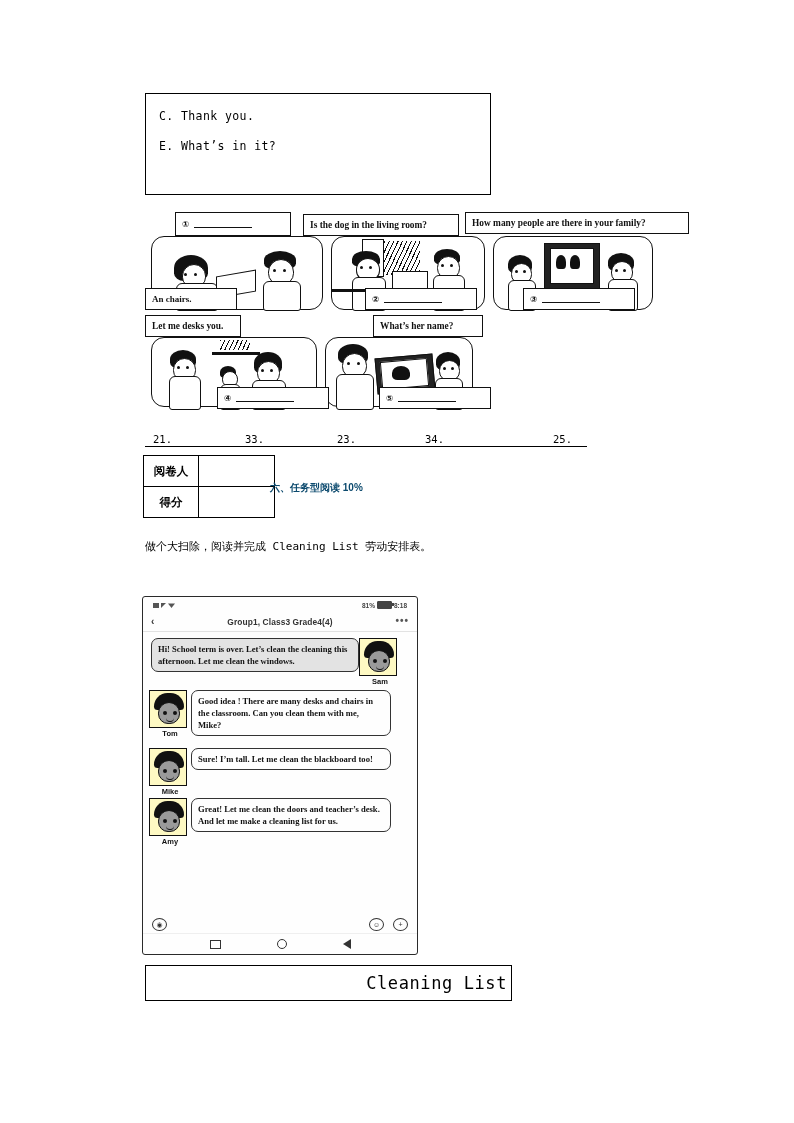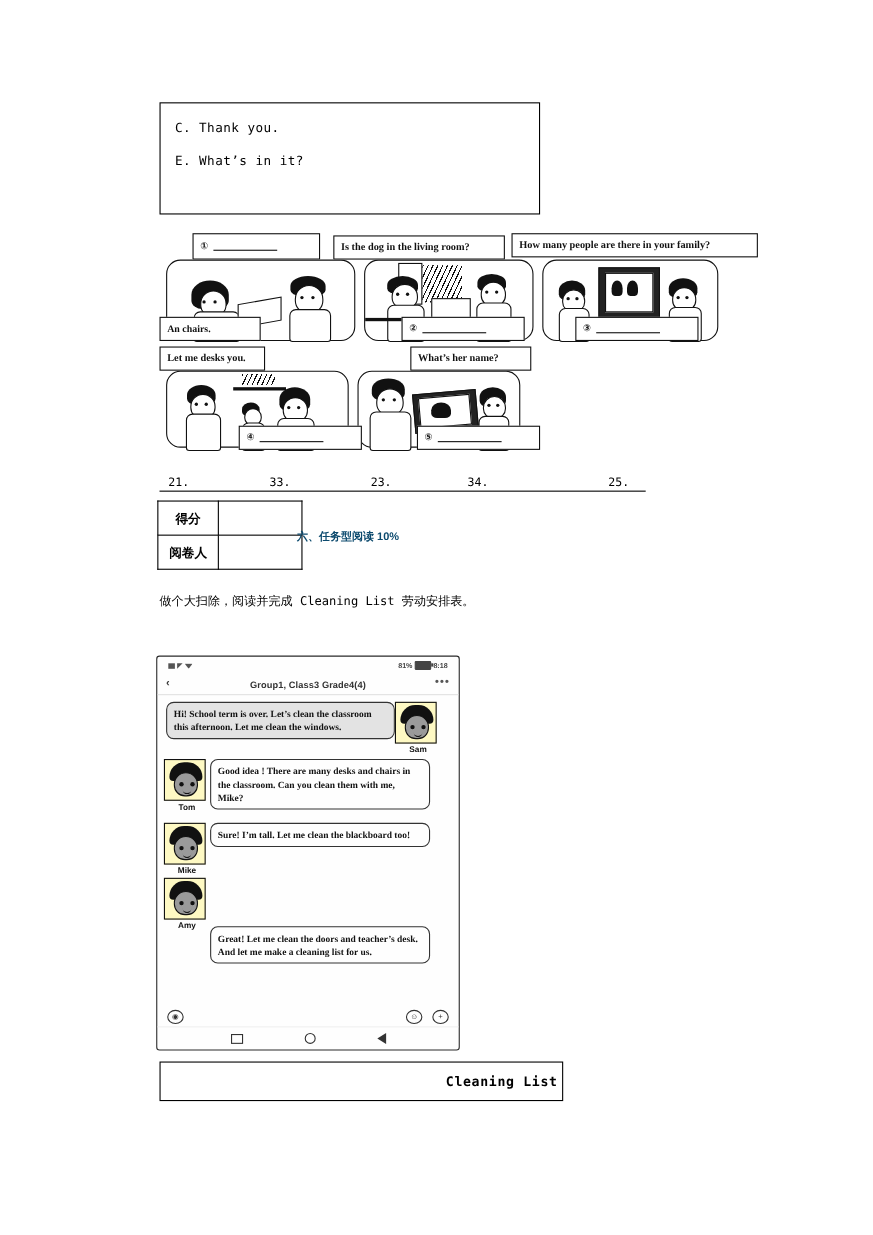--- a/index.html
+++ b/index.html
@@ -165,21 +165,21 @@
   .balloon{
     position:relative;border:1.2px solid #333;border-radius:7px;
     padding:4px 6px;box-sizing:border-box;
     font-family:"Liberation Serif",serif;
     font-size:8.6px;line-height:12px;font-weight:700;color:#111;
   }
   .balloon.grey{background:#e3e3e3;}
   .bal-sam{width:208px;margin-left:2px;}
   .bal-tom{width:200px;margin-left:4px;}
   .bal-mike{width:200px;margin-left:4px;}
-  .bal-amy{width:200px;margin-left:4px;margin-top:44px;}
+  .bal-amy{width:200px;margin-left:4px;}
   .msg-sam{margin-bottom:14px;}
   .msg-tom{margin-bottom:12px;}
   .msg-mike{margin-bottom:12px;}
   .inputbar{
     position:absolute;left:0;bottom:20px;width:100%;height:20px;
     display:flex;align-items:center;justify-content:space-between;
     padding:0 9px;box-sizing:border-box;
   }
   .ibtn{
     width:13px;height:11px;border:1.2px solid #333;border-radius:50%;
@@ -198,21 +198,21 @@
 
   
   .cleaning-box{
     position:absolute;left:145px;top:965px;width:367px;height:36px;
     border:1.3px solid #000;box-sizing:border-box;
     display:flex;align-items:center;justify-content:flex-end;
     padding-right:4px;
   }
   .cleaning-box span{
     font-family:"DejaVu Sans Mono","Liberation Mono",monospace;
-    font-size:12px;font-weight:700;letter-spacing:.6px;
+    font-size:17px;font-weight:400;letter-spacing:.6px;
   }
 </style>
 </head>
 <body>
 
 <div class="page">
 
   <div class="options-box">
     <div class="opt-line">C. Thank you.</div>
     <div class="opt-line">E. What’s in it?</div>
@@ -370,25 +370,25 @@
     <span class="a21">21.</span>
     <span class="a22">33.</span>
     <span class="a23">23.</span>
     <span class="a24">34.</span>
     <span class="a25">25.</span>
   </div>
 
   <table class="score-table">
     <tbody>
         <tr>
-      <td class="lbl">得分</td>
+      <td class="lbl">阅卷人</td>
       <td class="val"></td>
     </tr>
     <tr>
-      <td class="lbl">阅卷人</td>
+      <td class="lbl">得分</td>
       <td class="val"></td>
     </tr>
   </tbody>
     </table>
 
   <div class="section-head">六、任务型阅读 10%</div>
 
   <div class="intro">
     <div>做个大扫除，阅读并完成 Cleaning List 劳动安排表。</div>
   </div>
@@ -411,21 +411,21 @@
     <div class="chat-head">
       <span class="chat-back">‹</span>
       <span>Group1, Class3 Grade4(4)</span>
       <span class="chat-more">•••</span>
     </div>
 
     <div class="chat-body">
 
       <div class="msg msg-sam">
         <div class="balloon grey bal-sam">
-          <span>Hi! School term is over. Let’s clean the classroom this afternoon. Let me clean the windows.</span>
+          <span>Hi! School term is over. Let’s clean the cleaning this afternoon. Let me clean the windows.</span>
         </div>
         <div class="avatar">
           <span class="av-hair"></span>
           <span class="av-face"></span>
           <span class="av-eye l"></span>
           <span class="av-eye r"></span>
           <span class="av-mouth"></span>
           <span class="av-name">Sam</span>
         </div>
       </div>

